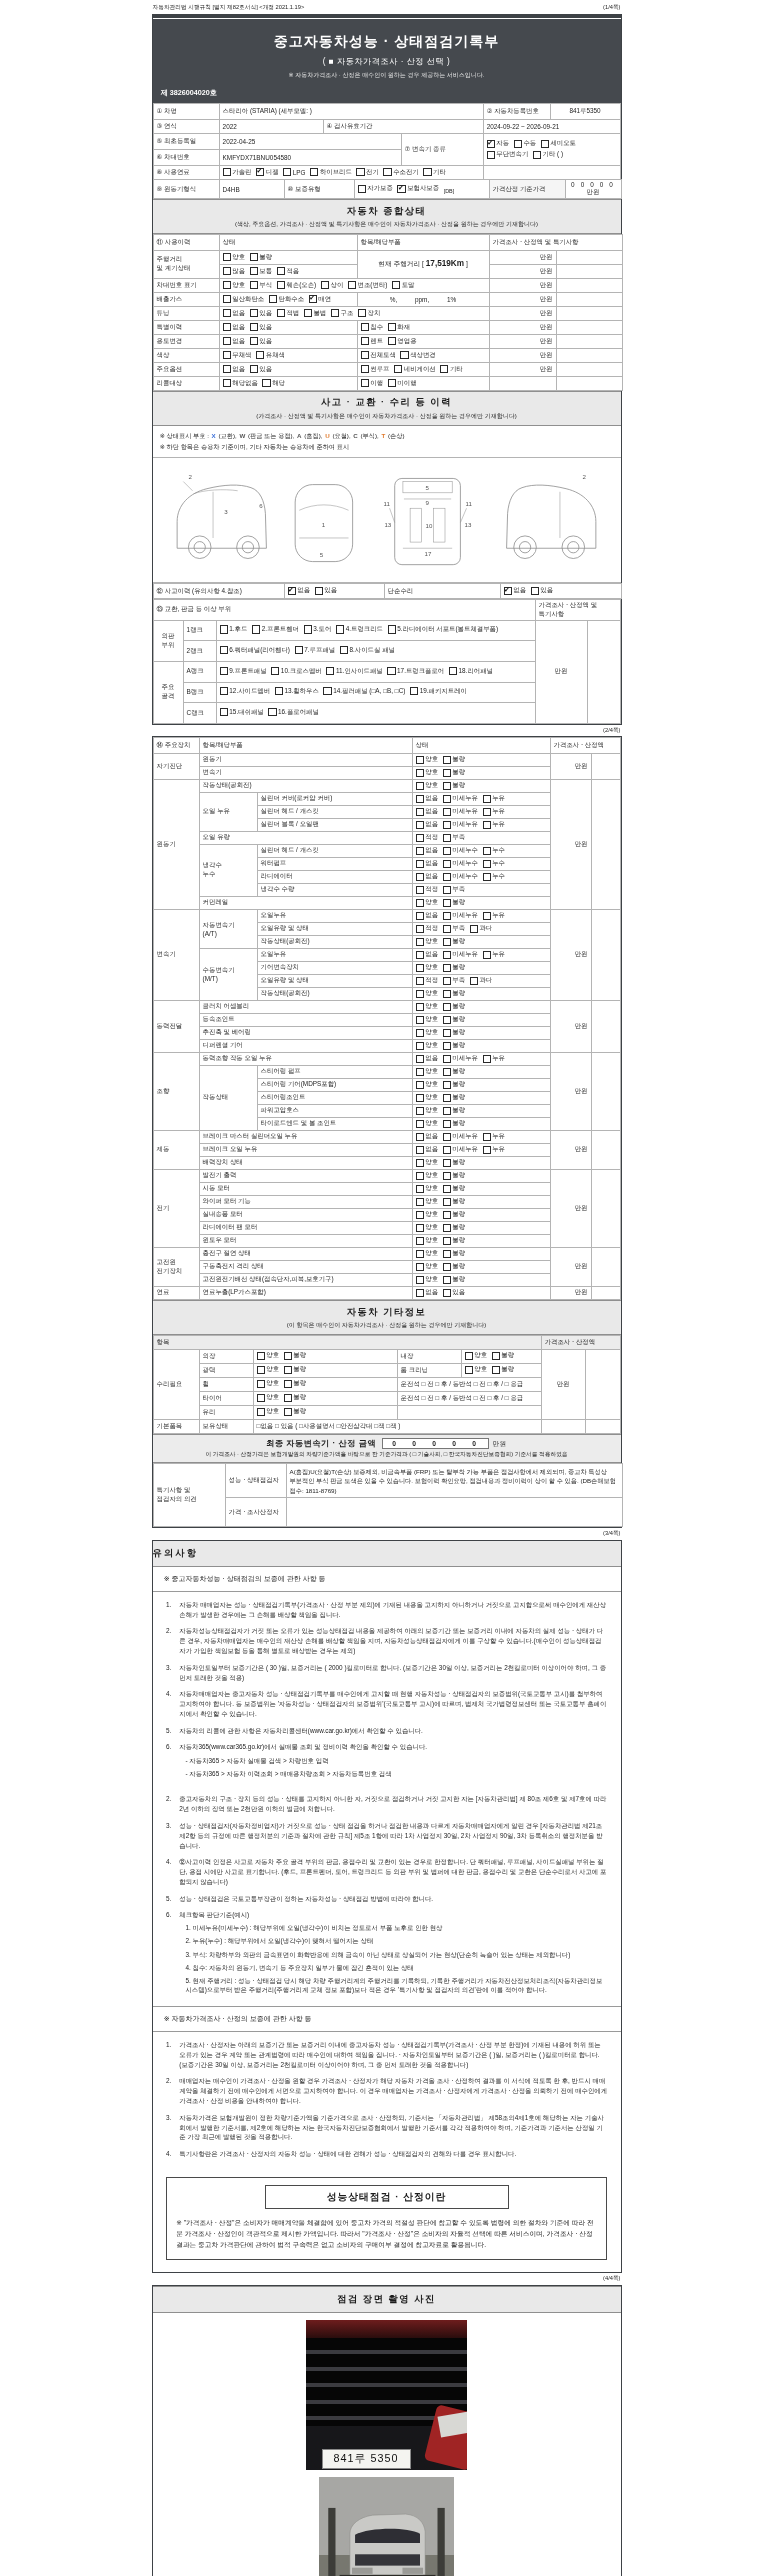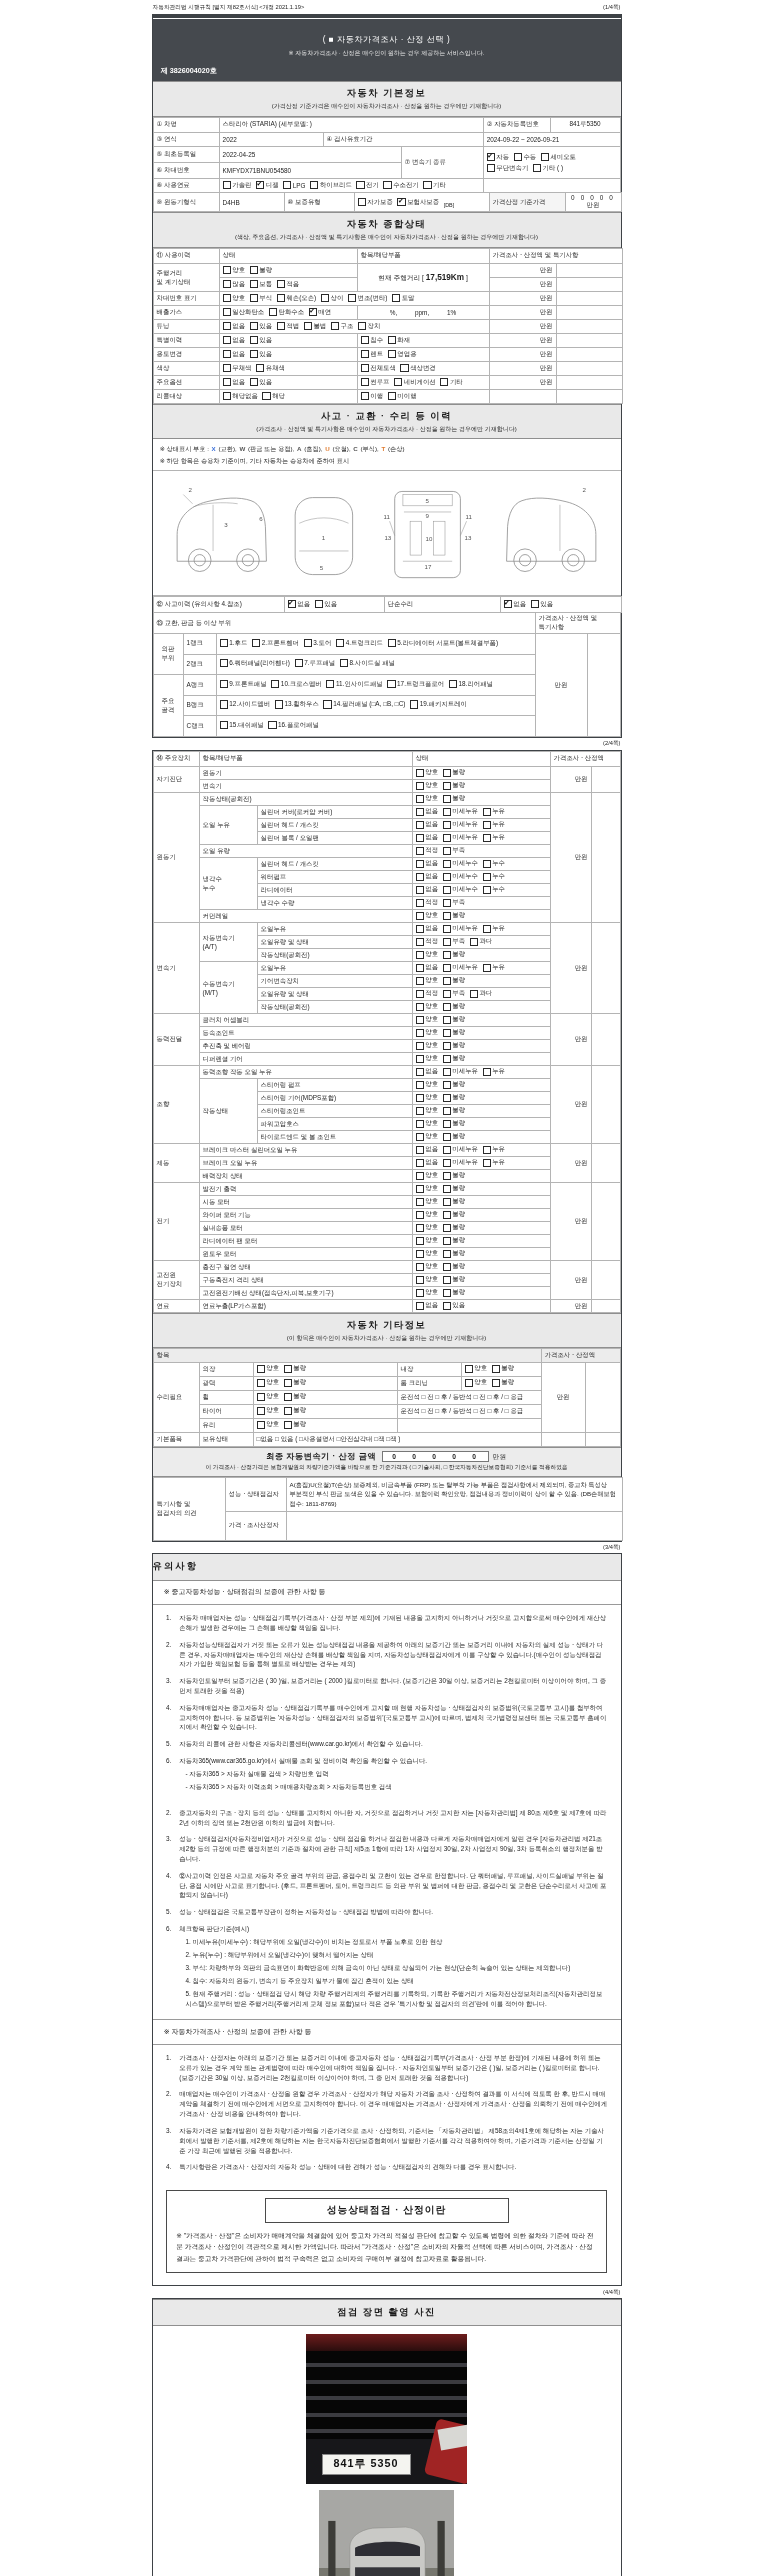--- a/index.html
+++ b/index.html
@@ -53,48 +53,45 @@
   .ntx{flex:1;}
   .nsub{margin:3.1px 0 0 6.2px;}
   .gapA{height:5.2px;}
   .pbox{margin:7.2px 13.4px 12.4px;border:0.8px solid #4a4a4a;padding:6.2px 9.3px 8.2px;}
   .pbox .bt{width:242px;margin:1px auto 7.2px;border:0.8px solid #4a4a4a;text-align:center;font-size:9.8px;font-weight:bold;letter-spacing:1px;padding:4.6px 0;}
   .pbox .btx{font-size:6.7px;line-height:1.7;}
   
   .photo1{width:161px;height:150px;margin:7.2px auto 6.2px;background:#17171a;position:relative;overflow:hidden;}
   .photo1 .hoodline{position:absolute;top:0;left:0;right:0;height:17.5px;background:linear-gradient(180deg,#6e1d1d,#2a0d0d);}
   .photo1 .grille{position:absolute;top:17.5px;left:0;right:0;height:88px;background:repeating-linear-gradient(180deg,#060606 0 12.4px,#3b3b40 12.4px 16.5px);}
-  .photo1 .plate{position:absolute;left:15.5px;bottom:9px;width:87px;height:18.5px;background:#f4f4f0;border:1px solid #888;display:flex;align-items:center;justify-content:center;font-size:10.8px;font-weight:bold;color:#111;letter-spacing:1px;}
+  .photo1 .plate{position:absolute;left:15.5px;bottom:1px;width:87px;height:18.5px;background:#f4f4f0;border:1px solid #888;display:flex;align-items:center;justify-content:center;font-size:10.8px;font-weight:normal;color:#111;letter-spacing:1px;}
   .photo1 .cloth{position:absolute;right:-9.3px;bottom:4.1px;width:46px;height:57px;background:#a02424;transform:rotate(14deg);border-radius:5.2px;}
   .photo1 .cloth2{position:absolute;right:-3.1px;bottom:36px;width:31px;height:20.6px;background:#d8d8d4;transform:rotate(-10deg);}
   .photo2{width:135px;height:135px;margin:0 auto 8.2px;background:linear-gradient(180deg,#a7a7a4 0 58%,#77776f 58% 78%,#57564f 78%);position:relative;overflow:hidden;}
   svg text{font-family:"Liberation Sans",sans-serif;}
 </style>
 </head>
 <body>
 
 <div class="sheet">
 
   <div class="meta-row">
     <span>자동차관리법 시행규칙 [별지 제82호서식] &lt;개정 2021.1.19&gt;</span>
     <span>(1/4쪽)</span>
   </div>
 
   <div class="doc">
     <div class="topbar"></div>
     <div class="hero">
+      <div class="t">중고자동차성능 · 상태점검기록부</div>
       <div class="s">( ■ 자동차가격조사 · 산정 선택 )</div>
       <div class="n">※ 자동차가격조사 · 산정은 매수인이 원하는 경우 제공하는 서비스입니다.</div>
       <div class="docno">제 3826004020호</div>
     </div>
 
-    <div class="secbar">
-      <div class="t">자동차 기본정보</div>
-      <div class="s">(가격산정 기준가격은 매수인이 자동차가격조사 · 산정을 원하는 경우에만 기재합니다)</div>
-    </div>
     <table>
       <colgroup>
           <col style="width:66px">
           <col style="width:104px">
           <col style="width:78px">
           <col style="width:82px">
           <col style="width:67px">
           <col style="width:70px">
         </colgroup>
       <tbody>

